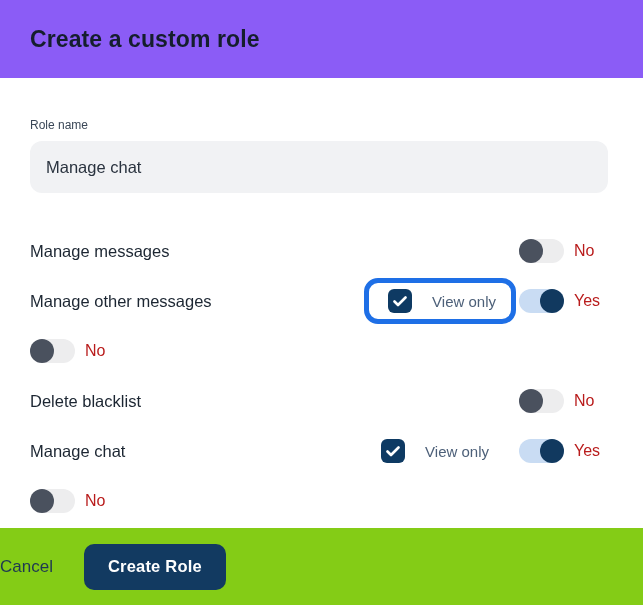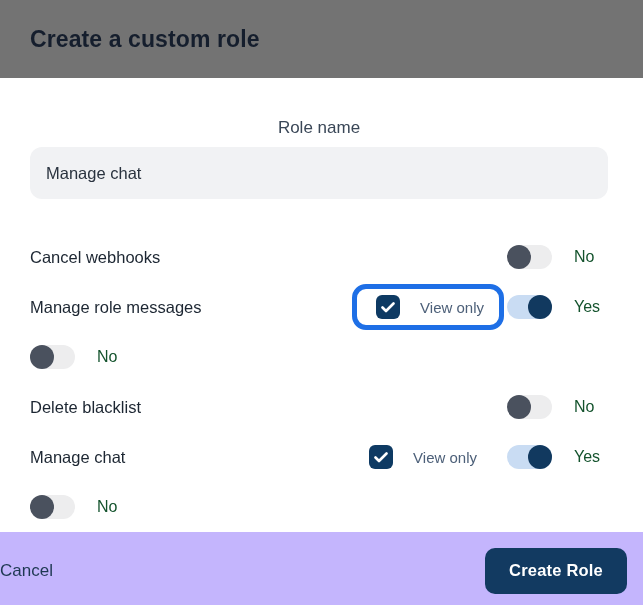--- a/index.html
+++ b/index.html
@@ -10,42 +10,41 @@
   }
   .modal {
     width: 643px; height: 605px;
     display: flex; flex-direction: column;
     background: #ffffff;
     overflow: hidden;
   }
   
   .modal-header {
     flex: 0 0 78px;
-    background: #737373;
+    background: #8b5cf6;
     display: flex; align-items: center;
     padding: 0 30px;
   }
   .modal-title {
     font-size: 23px;
     font-weight: 700;
     color: #151e2d;
     letter-spacing: 0.1px;
   }
   
   .modal-body {
     flex: 1 1 auto;
     background: #ffffff;
     padding: 40px 35px 0 30px;
   }
   .field-label {
     display: block;
-    font-size: 17px;
+    font-size: 12px;
     color: #3a4757;
     margin-bottom: 9px;
-    text-align: center;
   }
   .role-input {
     width: 100%;
     height: 52px;
     background: #f1f2f4;
     border: none;
     border-radius: 12px;
     padding: 0 16px;
     font-family: "Liberation Sans", sans-serif;
     font-size: 16.5px;
@@ -101,29 +100,29 @@
   .knob {
     position: absolute; top: 0;
     width: 24px; height: 24px;
     border-radius: 50%;
   }
   .toggle.off .knob { left: 0;  background: #4a515e; }
   .toggle.on  .knob { right: 0; background: #11395f; }
   .toggle-state {
     display: inline-block;
     width: 34px;
-    margin-left: 22px;
+    margin-left: 10px;
     font-size: 16px;
-    color: #14532d;
+    color: #b91c1c;
   }
   
   .modal-footer {
     flex: 0 0 77px;
-    background: #c4b5fd;
-    display: flex; align-items: center; justify-content: space-between;
+    background: #84cc16;
+    display: flex; align-items: center; justify-content: flex-start;
     padding: 0 16px 0 0;
   }
   .btn-cancel {
     background: transparent;
     border: none;
     font-family: "Liberation Sans", sans-serif;
     font-size: 17px;
     color: #1e3852;
     cursor: pointer;
     margin-right: 31px;
@@ -152,31 +151,31 @@
   </div>
 
   <div class="modal-body">
 
     <label class="field-label">Role name</label>
     <input class="role-input" type="text" value="Manage chat" style="">
 
     <div class="perm-list">
 
       <div class="perm-row">
-        <span class="perm-label">Cancel webhooks</span>
-        <div class="perm-controls">
-          <div class="toggle off">
-            <div class="knob"></div>
-          </div>
-          <span class="toggle-state">No</span>
-        </div>
-      </div>
-
-      <div class="perm-row">
-        <span class="perm-label">Manage role messages</span>
+        <span class="perm-label">Manage messages</span>
+        <div class="perm-controls">
+          <div class="toggle off">
+            <div class="knob"></div>
+          </div>
+          <span class="toggle-state">No</span>
+        </div>
+      </div>
+
+      <div class="perm-row">
+        <span class="perm-label">Manage other messages</span>
         <div class="perm-controls">
           <div class="viewonly boxed">
             <span class="checkbox">
               <svg width="14" height="11" viewBox="0 0 14 11">
                   <polyline points="1.5,5.5 5,9 12.5,1.5" fill="none" stroke="#ffffff" stroke-width="2.6" stroke-linecap="round" stroke-linejoin="round"></polyline>
                 </svg>
             </span>
             <span class="viewonly-label">View only</span>
           </div>
           <div class="toggle on">

